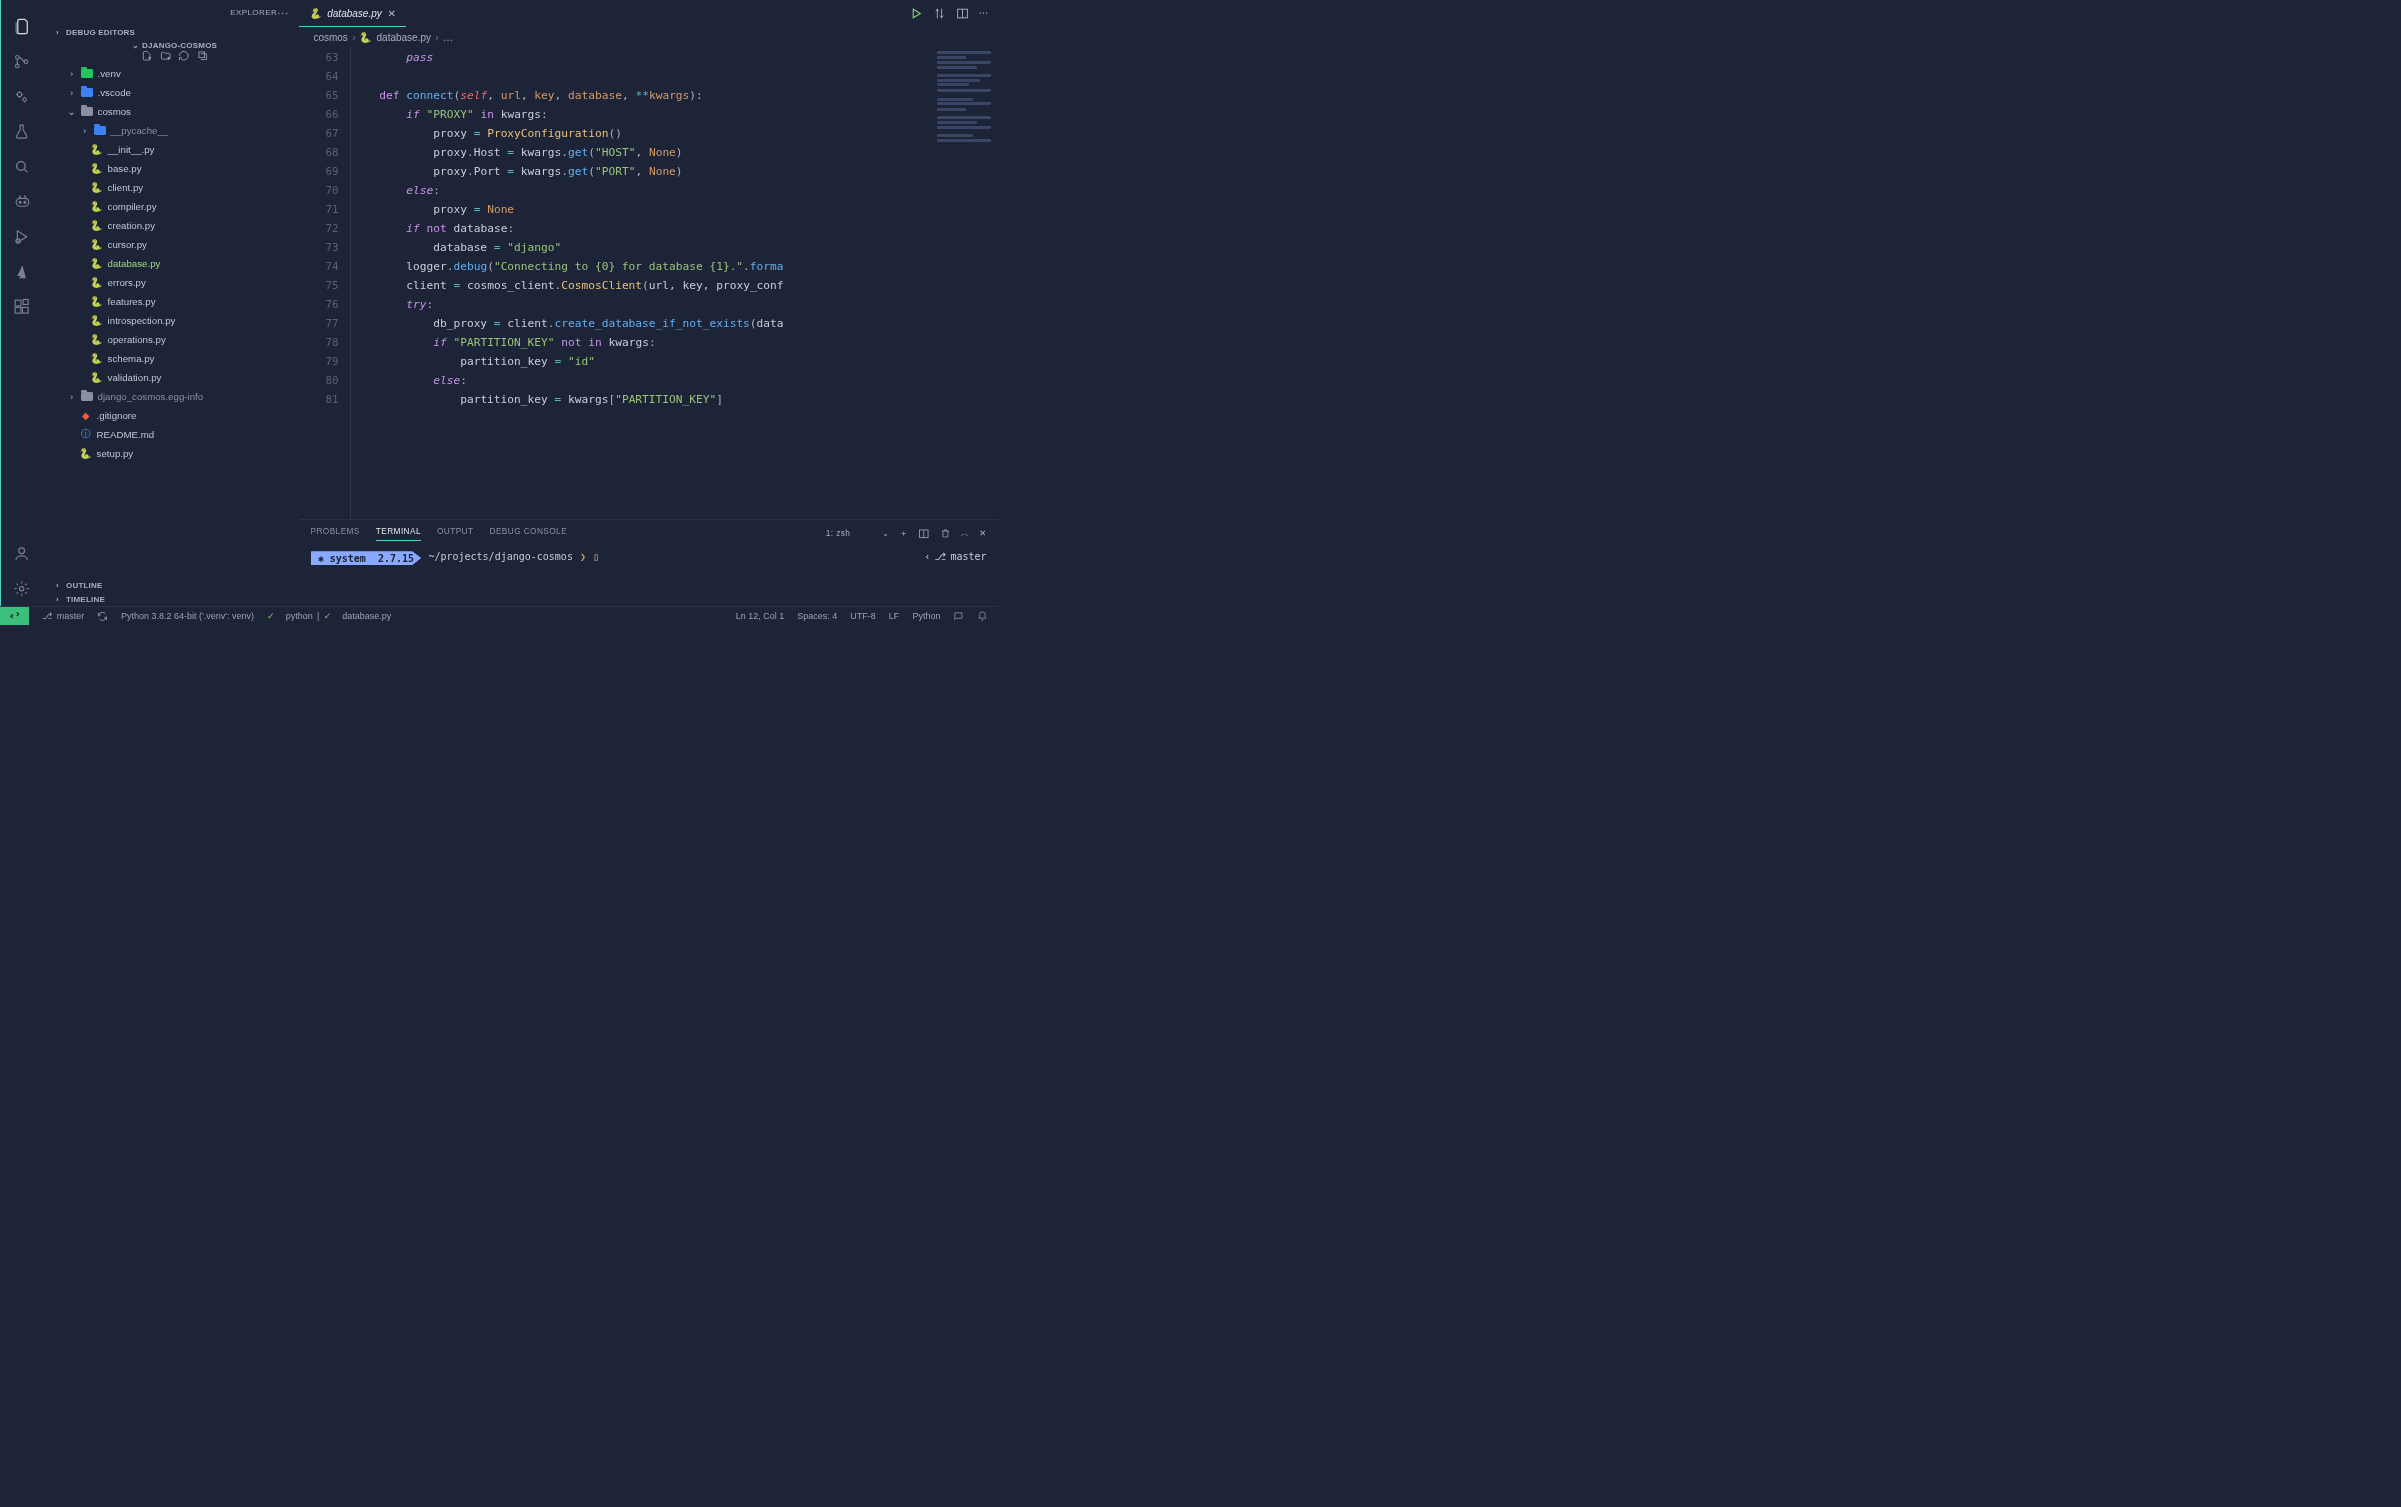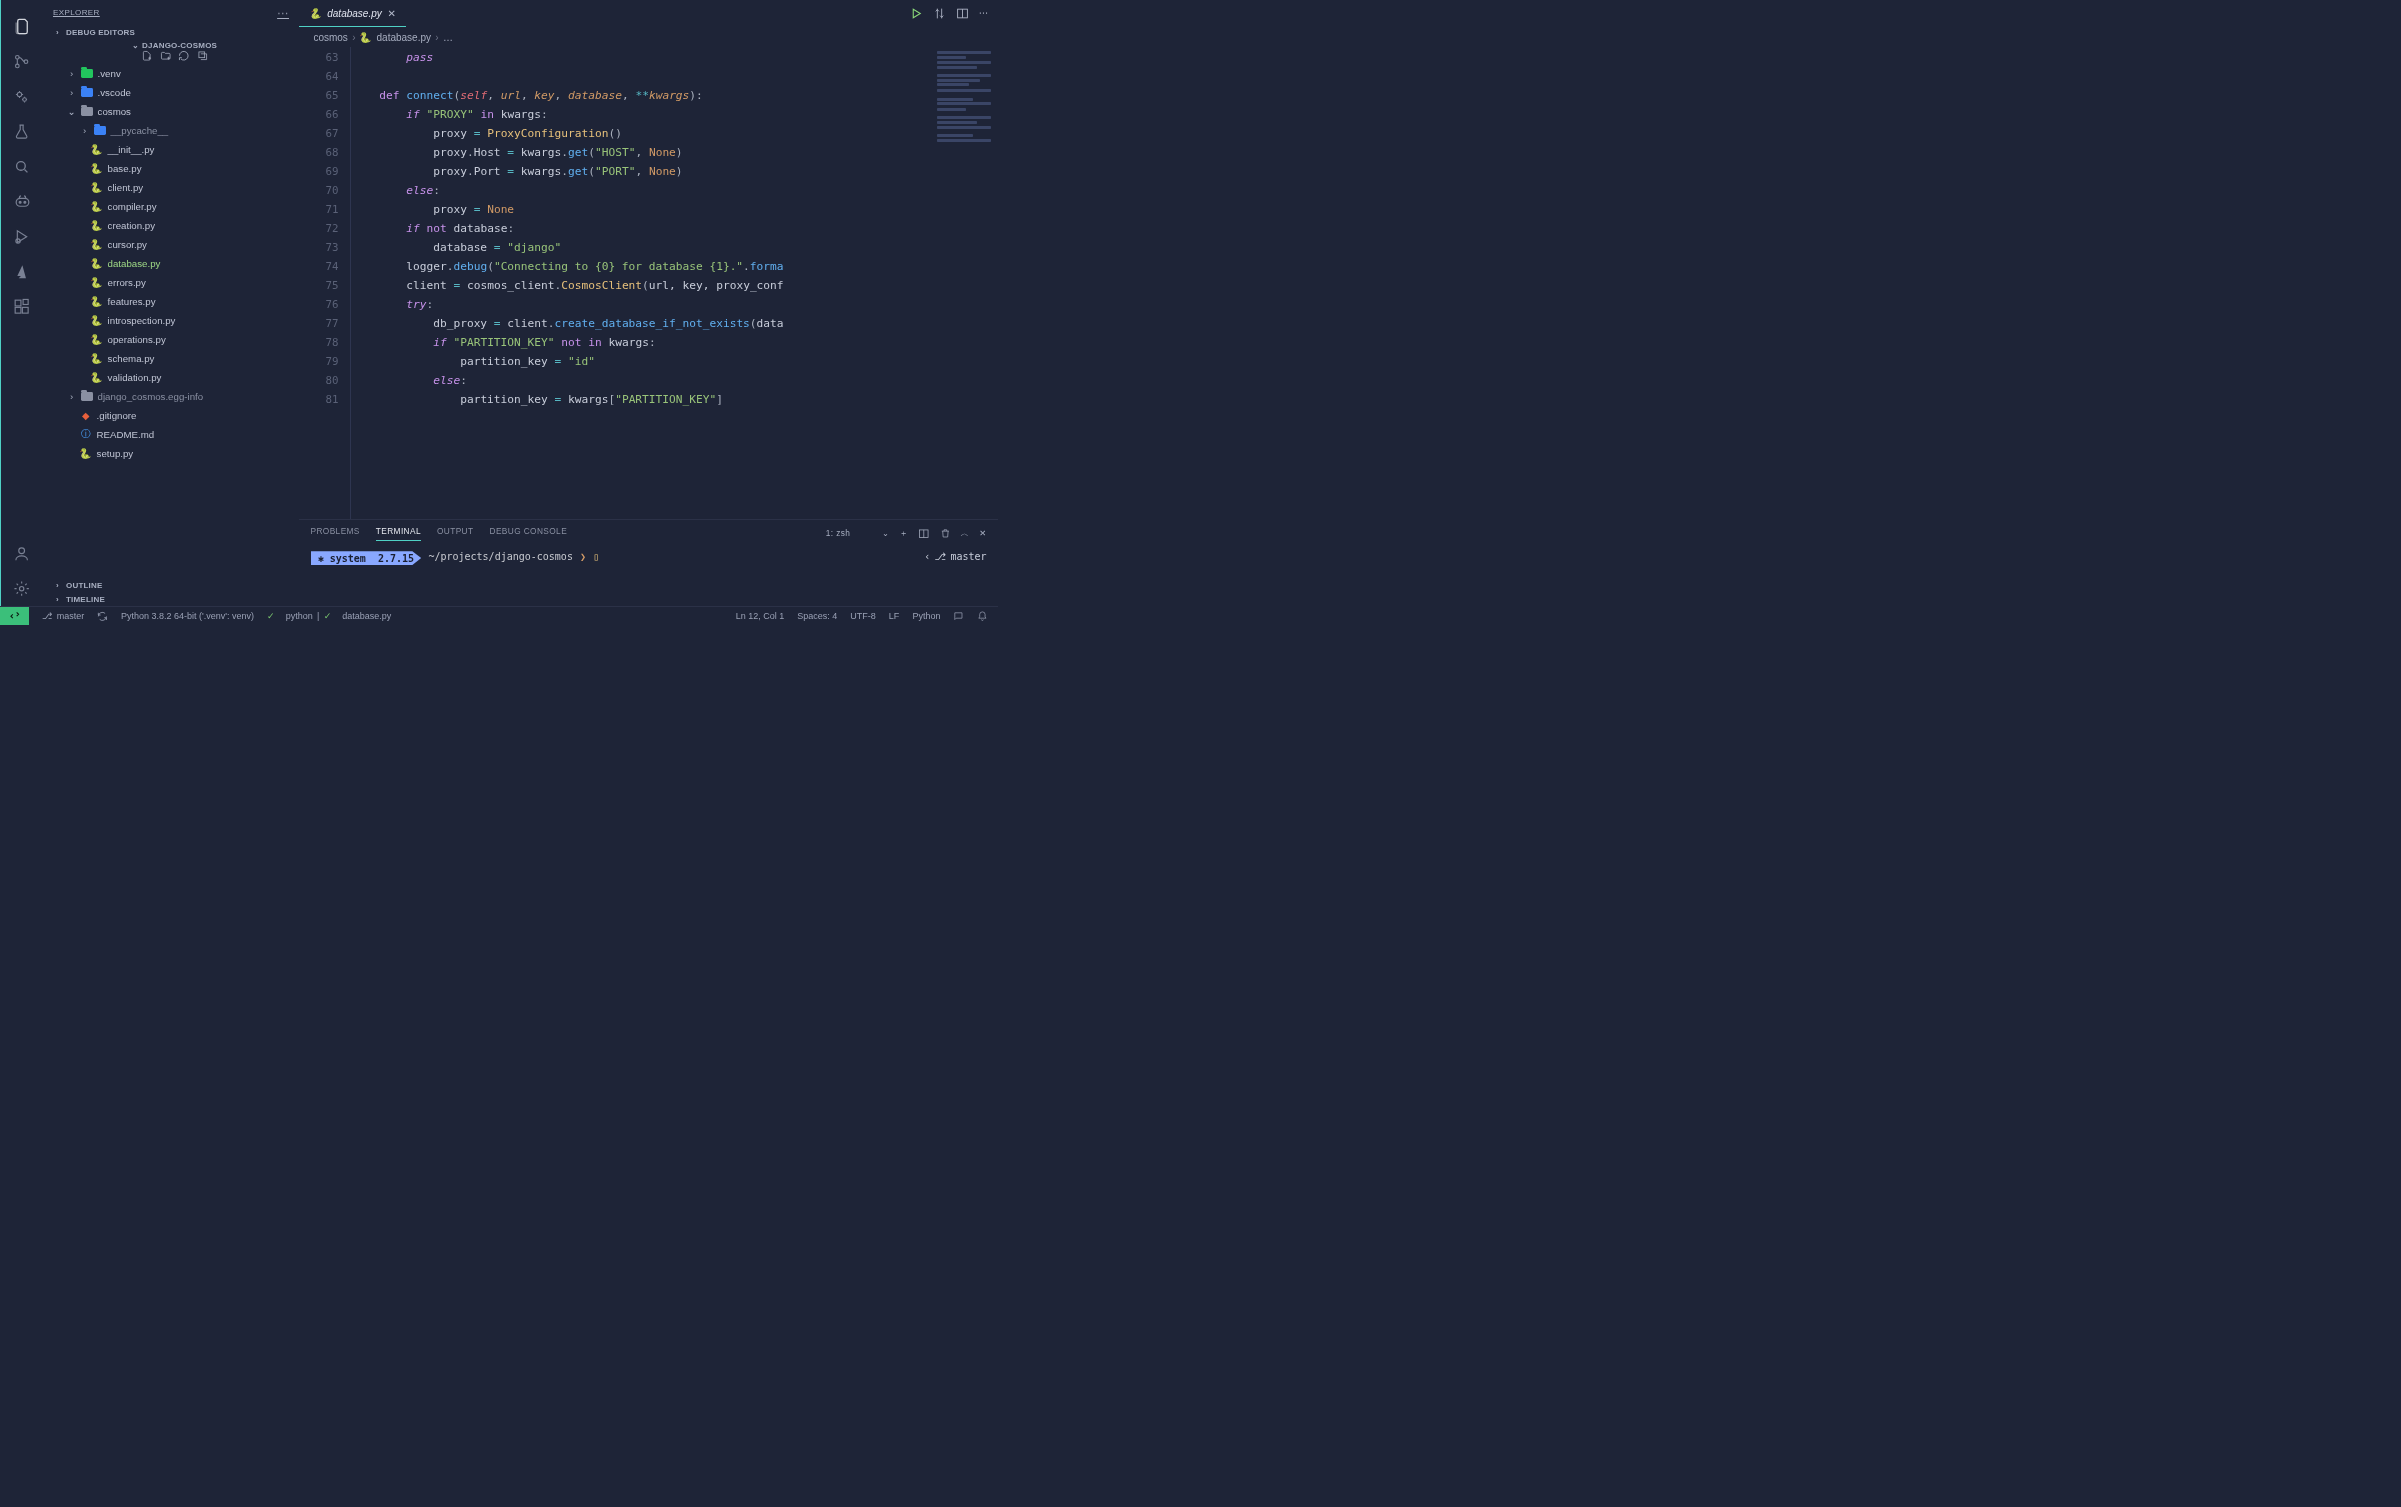--- a/index.html
+++ b/index.html
@@ -31,24 +31,23 @@
 }
 .activity-bar .ab-item.active { color: #d4d7de; }
 .activity-bar .spacer { flex: 1; }
 .sidebar {
   width: 256px;
   background: #1e2437;
   display: flex; flex-direction: column;
   color: #a7aec0;
 }
 .sidebar-header {
-  display: flex; align-items: center; justify-content: space-between;
+  display: flex; align-items: center; justify-content: flex-end;
   padding: 5.8px 10px; font-size: 8px; letter-spacing: 0.4px;
   color: #a7aec0;
-  text-decoration: underline;
 }
 .sidebar-header .dots { color: #8a90a2; font-size: 11.5px; }
 .section-row {
   display: flex; align-items: center; padding: 2.2px 5.8px 2.2px 13px;
   font-size: 8px; font-weight: 700; letter-spacing: 0.2px;
   color: #a7aec0; cursor: pointer;
 }
 .section-row.project { justify-content: space-between; flex-direction: column; }
 .section-row .chev { width: 10px; display: inline-block; }
 .section-row .toolbar-icons { display: flex; gap: 7.2px; color: #a7aec0; }
@@ -96,21 +95,21 @@
 .code {
   flex: 1; font-family: "Menlo","Consolas",monospace;
   font-size: 11.2px; line-height: 19px; white-space: pre;
   color: #c8cdda; overflow: hidden; padding-top:1.4px;
   border-left: 0.7px solid #2e3550;
   padding-left: 1.4px;
 }
 .minimap { width: 65px; background: #1e2437; position:relative;}
 .minimap .mblob{position:absolute;left:4.3px;right:7.2px;height:2.9px;background:#3a4566;border-radius:0.7px;}
 .tok-kw{color:#c792ea;} .tok-kw-it{color:#c792ea;font-style:italic;} .tok-fn-y{color:#e6c07b;}
-.tok-param{color:#d19a66;font-style:italic;}
+.tok-param{color:#d19a66;}
 .tok-self{color:#e06c75;font-style:italic;}
 .tok-str{color:#98c379;}
 .tok-pun{color:#abb2bf;}
 .tok-none{color:#d19a66;}
 .tok-var{color:#c8cdda;}
 .tok-op{color:#56b6c2;}
 .tok-meth{color:#61afef;}
 .panel {
   height: 87px; border-top: 0.7px solid #2b3147;
   display: flex; flex-direction: column; justify-content: flex-end;

